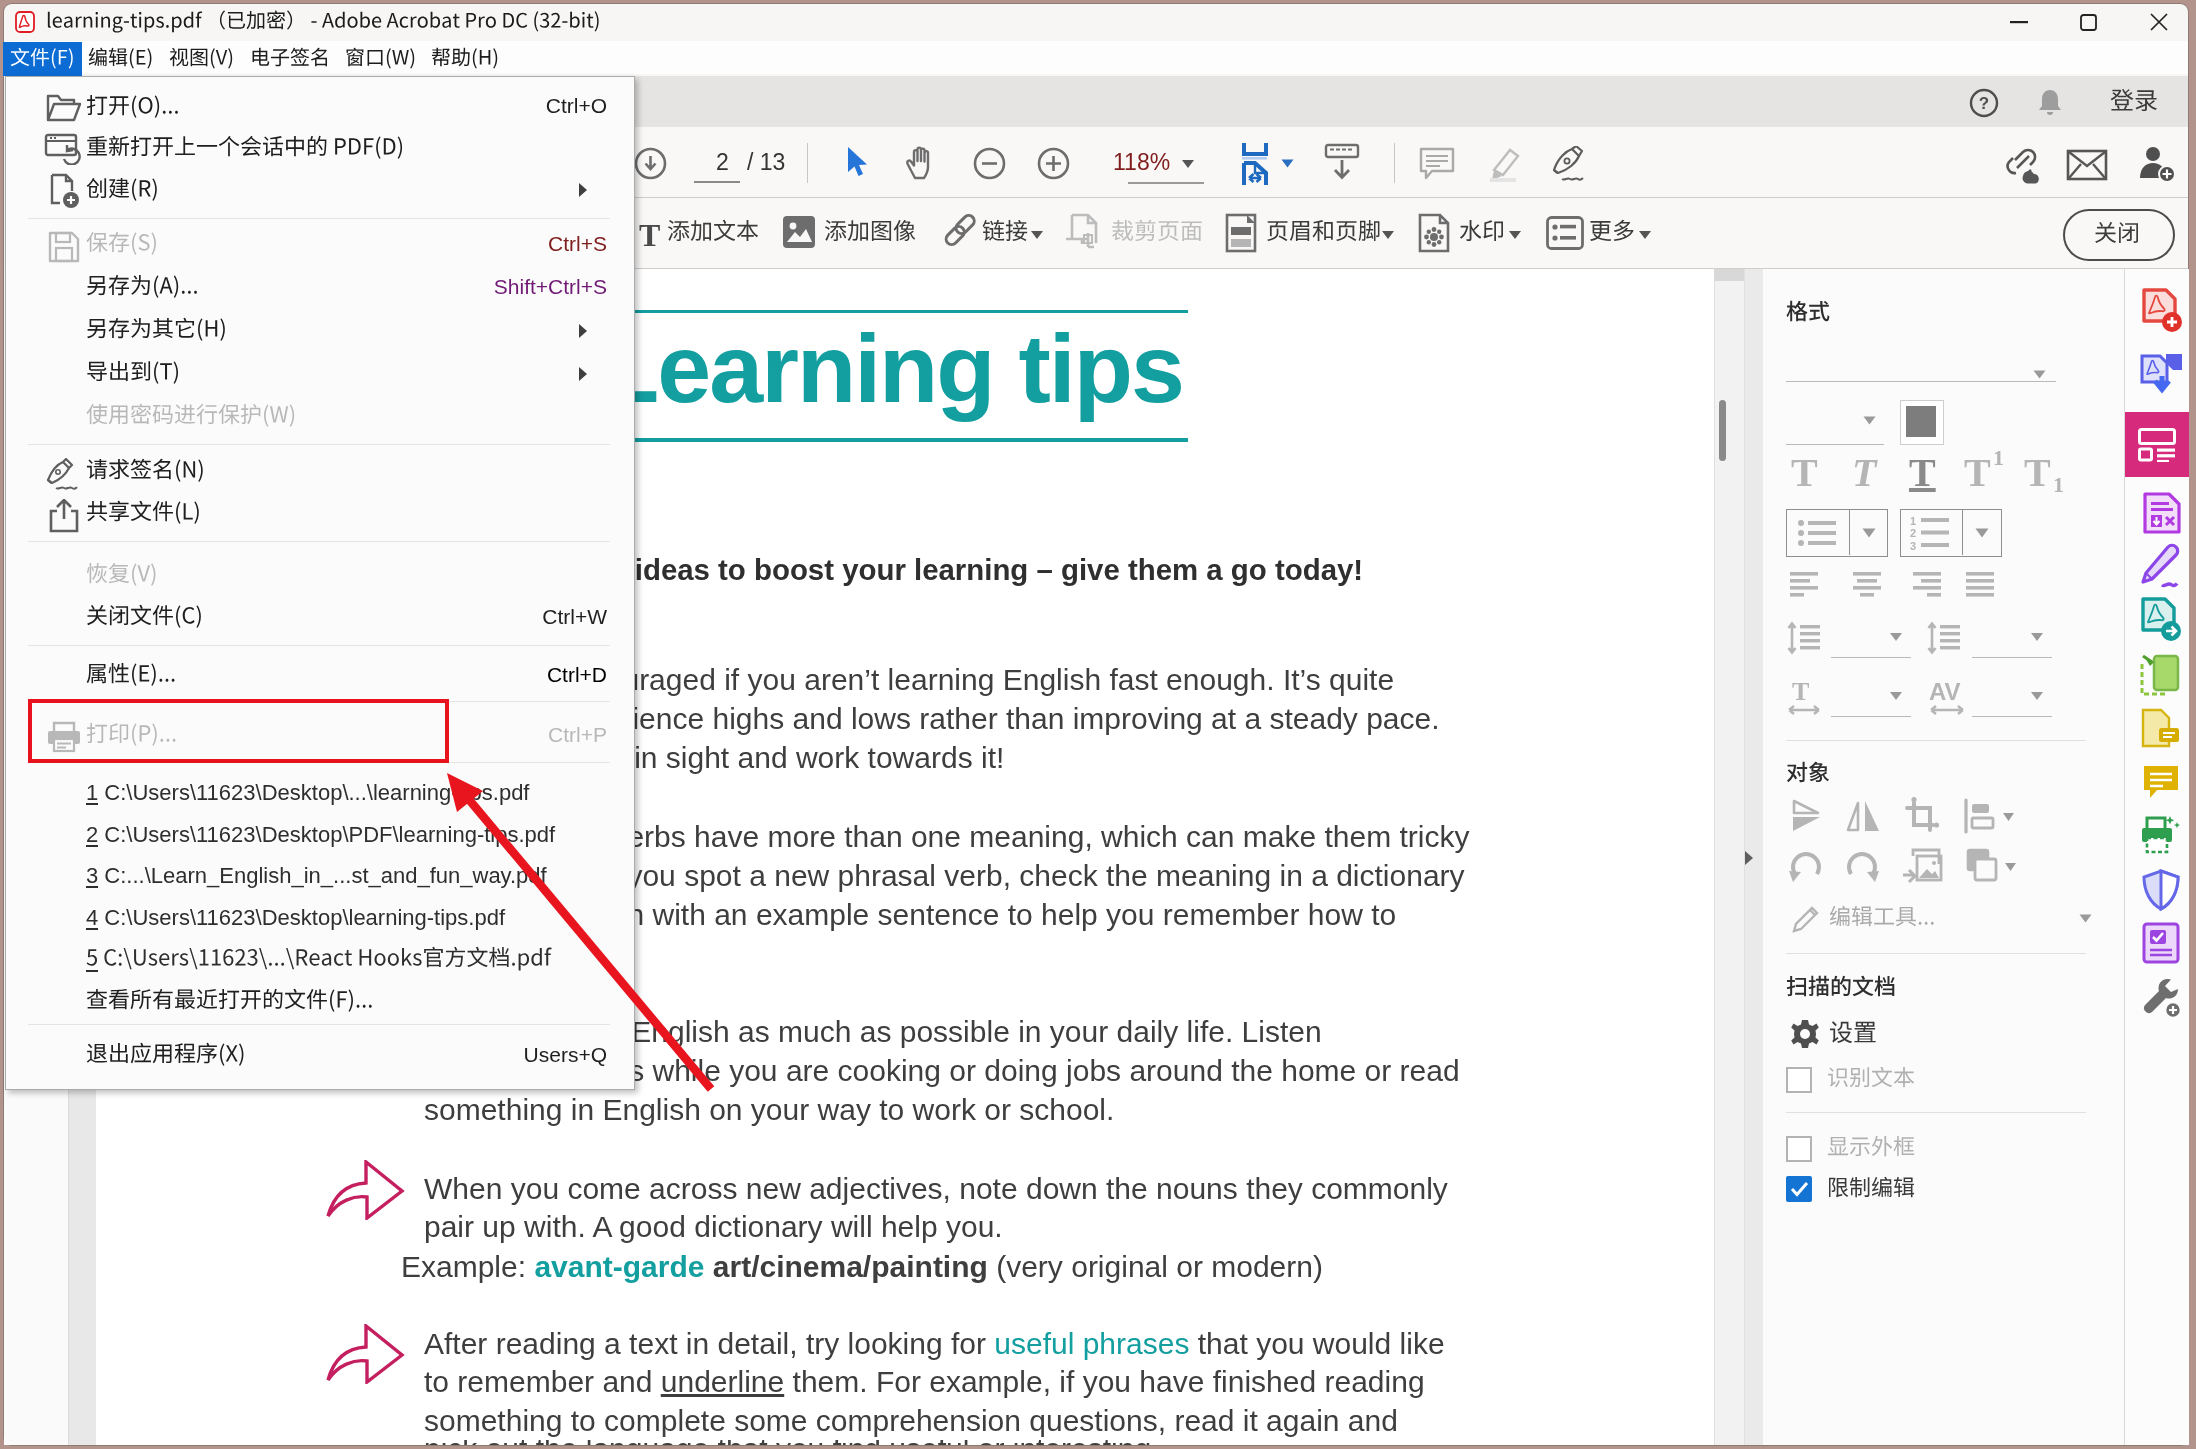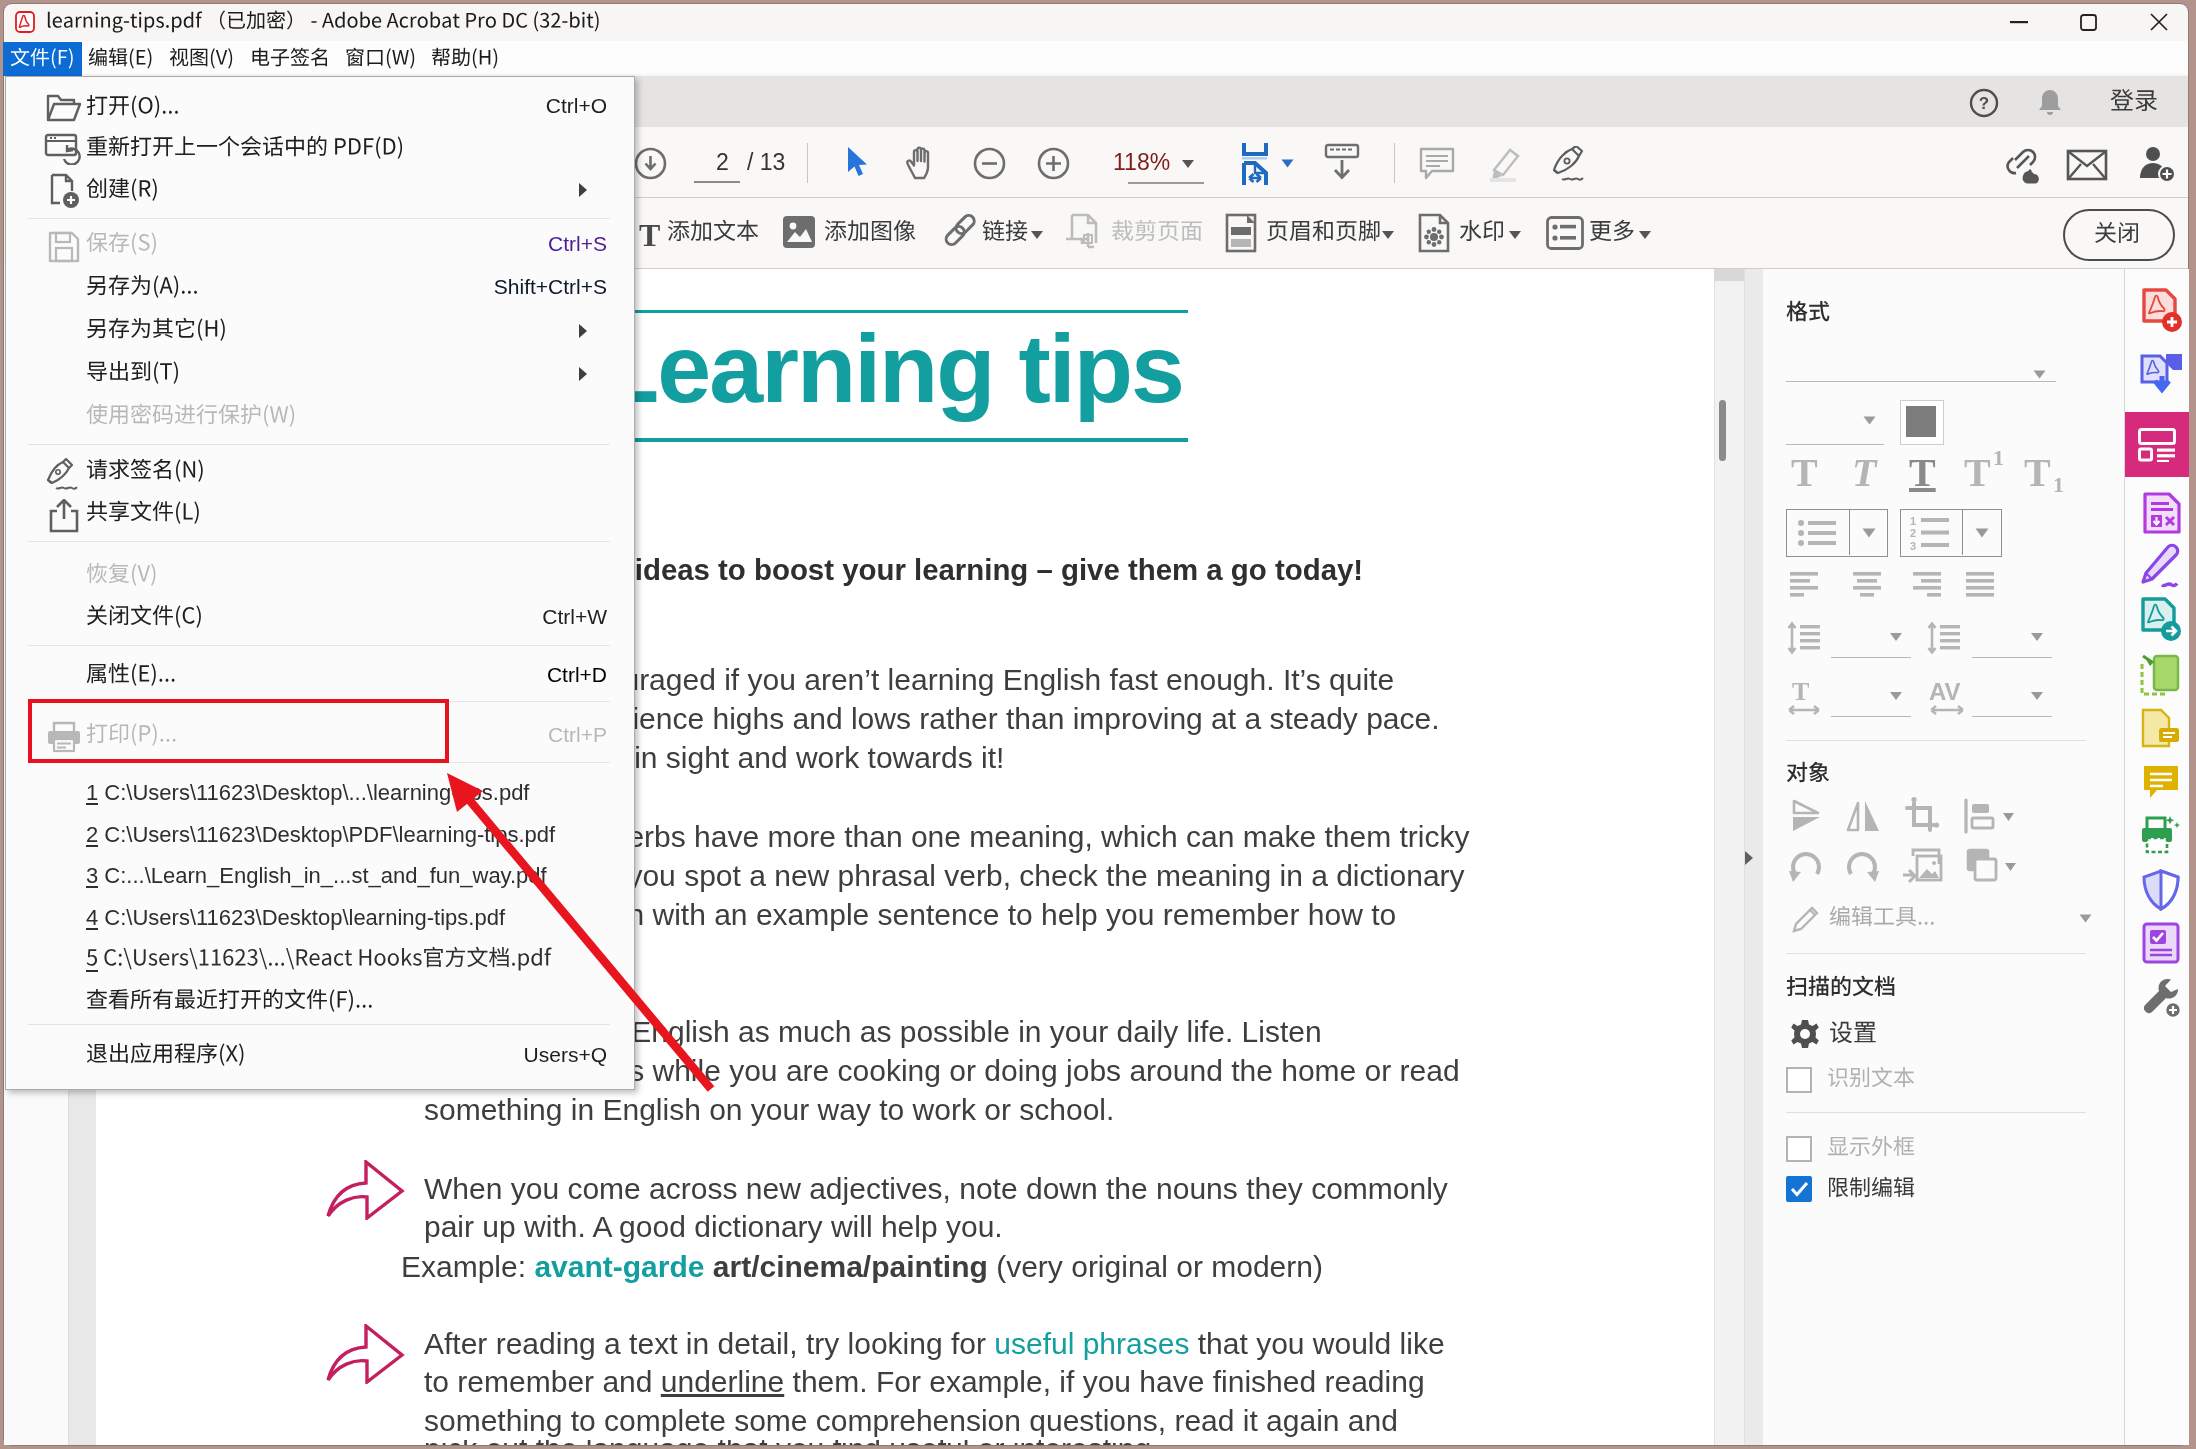--- a/index.html
+++ b/index.html
@@ -613,27 +613,27 @@
     <svg style="position:absolute;left:48px;top:231px" width="32" height="32" viewBox="0 0 32 32">
       <path d="M2 2 L24 2 L30 8 L30 30 L2 30 Z" fill="none" stroke="#b8b8b8" stroke-width="2.4" stroke-linejoin="round"></path>
       <rect x="8" y="2" width="14" height="9" fill="none" stroke="#b8b8b8" stroke-width="2.2"></rect>
       <rect x="8" y="17" width="16" height="13" fill="none" stroke="#b8b8b8" stroke-width="2.2"></rect>
     </svg>
     <div style="position:absolute;left:86.0px;top:231.0px;width:72.0px;height:33.0px;">
       <svg class="" style="position:absolute;left:0px;top:0px;width:72.0px;height:33.0px;overflow:visible;" viewBox="0 0 72.0 33.0">
         <path transform="translate(0 19.4) scale(0.022000)" fill="#b8b8b8" d="M452 -726L824 -726L824 -542L452 -542ZM380 -793L380 -474L598 -474L598 -350L306 -350L306 -281L554 -281C486 -175 380 -74 277 -23C294 -9 317 18 329 36C427 -21 528 -121 598 -232L598 80L673 80L673 -235C740 -125 836 -20 928 38C941 19 964 -7 981 -22C884 -74 782 -175 718 -281L954 -281L954 -350L673 -350L673 -474L899 -474L899 -793ZM277 -837C219 -686 123 -537 23 -441C36 -424 58 -384 65 -367C102 -404 138 -448 173 -496L173 77L245 77L245 -607C284 -673 319 -744 347 -815ZM1613 -349L1613 -266L1335 -266L1335 -196L1613 -196L1613 -10C1613 4 1610 8 1592 9C1574 10 1514 10 1448 8C1458 29 1468 58 1471 79C1557 79 1613 79 1647 68C1680 56 1689 35 1689 -9L1689 -196L1957 -196L1957 -266L1689 -266L1689 -324C1762 -370 1840 -432 1894 -492L1846 -529L1831 -525L1420 -525L1420 -456L1761 -456C1718 -416 1663 -375 1613 -349ZM1385 -840C1373 -797 1359 -753 1342 -709L1063 -709L1063 -637L1311 -637C1246 -499 1153 -370 1031 -284C1043 -267 1061 -235 1069 -216C1112 -247 1152 -282 1188 -320L1188 78L1264 78L1264 -411C1316 -481 1358 -557 1394 -637L1939 -637L1939 -709L1424 -709C1438 -746 1451 -784 1462 -821ZM2239 196L2295 171C2209 29 2168 -141 2168 -311C2168 -480 2209 -649 2295 -792L2239 -818C2147 -668 2092 -507 2092 -311C2092 -114 2147 47 2239 196ZM2642 13C2795 13 2891 -79 2891 -195C2891 -304 2825 -354 2740 -391L2636 -436C2579 -460 2514 -487 2514 -559C2514 -624 2568 -665 2651 -665C2719 -665 2773 -639 2818 -597L2866 -656C2815 -709 2738 -746 2651 -746C2518 -746 2420 -665 2420 -552C2420 -445 2501 -393 2569 -364L2674 -318C2744 -287 2797 -263 2797 -187C2797 -116 2740 -68 2643 -68C2567 -68 2493 -104 2441 -159L2386 -95C2449 -29 2538 13 2642 13ZM3033 196C3125 47 3180 -114 3180 -311C3180 -507 3125 -668 3033 -818L2976 -792C3062 -649 3105 -480 3105 -311C3105 -141 3062 29 2976 171Z"></path>
       </svg>
     </div>
-    <div style="position:absolute;right:1589.0px;top:231.0px;font:400 21px/26.2px 'Liberation Sans', sans-serif;color:#4c1d95;white-space:pre;text-align:center;">Ctrl+S</div>
+    <div style="position:absolute;right:1589.0px;top:231.0px;font:400 21px/26.2px 'Liberation Sans', sans-serif;color:#7f1d1d;white-space:pre;text-align:center;">Ctrl+S</div>
     <div style="position:absolute;left:86.0px;top:274.0px;width:112.6px;height:33.0px;">
       <svg class="" style="position:absolute;left:0px;top:0px;width:112.6px;height:33.0px;overflow:visible;" viewBox="0 0 112.6 33.0">
         <path transform="translate(0 19.4) scale(0.022000)" fill="#1f1f1f" d="M237 -722L765 -722L765 -504L237 -504ZM163 -793L163 -432L444 -432C441 -397 436 -363 430 -331L72 -331L72 -262L412 -262C370 -135 279 -38 50 14C66 30 85 61 93 80C350 17 449 -104 494 -262L800 -262C788 -93 775 -22 753 -2C743 8 732 9 711 9C688 9 625 8 561 3C575 23 585 54 587 76C649 80 711 80 742 78C777 76 799 69 820 48C851 15 866 -74 881 -296C882 -307 884 -331 884 -331L509 -331C515 -363 520 -397 523 -432L843 -432L843 -793ZM1613 -349L1613 -266L1335 -266L1335 -196L1613 -196L1613 -10C1613 4 1610 8 1592 9C1574 10 1514 10 1448 8C1458 29 1468 58 1471 79C1557 79 1613 79 1647 68C1680 56 1689 35 1689 -9L1689 -196L1957 -196L1957 -266L1689 -266L1689 -324C1762 -370 1840 -432 1894 -492L1846 -529L1831 -525L1420 -525L1420 -456L1761 -456C1718 -416 1663 -375 1613 -349ZM1385 -840C1373 -797 1359 -753 1342 -709L1063 -709L1063 -637L1311 -637C1246 -499 1153 -370 1031 -284C1043 -267 1061 -235 1069 -216C1112 -247 1152 -282 1188 -320L1188 78L1264 78L1264 -411C1316 -481 1358 -557 1394 -637L1939 -637L1939 -709L1424 -709C1438 -746 1451 -784 1462 -821ZM2162 -784C2202 -737 2247 -673 2267 -632L2335 -665C2314 -706 2267 -768 2226 -812ZM2499 -371C2550 -310 2609 -226 2635 -173L2701 -209C2674 -261 2613 -342 2561 -401ZM2411 -838L2411 -720C2411 -682 2410 -642 2407 -599L2082 -599L2082 -524L2399 -524C2374 -346 2295 -145 2055 11C2073 23 2101 49 2114 66C2370 -104 2452 -328 2476 -524L2821 -524C2807 -184 2791 -50 2761 -19C2750 -7 2739 -4 2717 -5C2693 -5 2630 -5 2562 -11C2577 11 2587 44 2588 67C2650 70 2713 72 2748 69C2785 65 2808 57 2831 28C2870 -18 2884 -159 2900 -560C2900 -572 2901 -599 2901 -599L2484 -599C2486 -641 2487 -682 2487 -719L2487 -838ZM3239 196L3295 171C3209 29 3168 -141 3168 -311C3168 -480 3209 -649 3295 -792L3239 -818C3147 -668 3092 -507 3092 -311C3092 -114 3147 47 3239 196ZM3342 0L3435 0L3506 -224L3774 -224L3844 0L3942 0L3693 -733L3590 -733ZM3529 -297L3565 -410C3591 -493 3615 -572 3638 -658L3642 -658C3666 -573 3689 -493 3716 -410L3751 -297ZM4045 196C4137 47 4192 -114 4192 -311C4192 -507 4137 -668 4045 -818L3988 -792C4074 -649 4117 -480 4117 -311C4117 -141 4074 29 3988 171ZM4423 13C4459 13 4489 -15 4489 -56C4489 -98 4459 -126 4423 -126C4386 -126 4357 -98 4357 -56C4357 -15 4386 13 4423 13ZM4701 13C4737 13 4767 -15 4767 -56C4767 -98 4737 -126 4701 -126C4664 -126 4635 -98 4635 -56C4635 -15 4664 13 4701 13ZM4979 13C5015 13 5045 -15 5045 -56C5045 -98 5015 -126 4979 -126C4942 -126 4913 -98 4913 -56C4913 -15 4942 13 4979 13Z"></path>
       </svg>
     </div>
-    <div style="position:absolute;right:1589.0px;top:274.0px;font:400 21px/26.2px 'Liberation Sans', sans-serif;color:#0f172a;white-space:pre;text-align:right;">Shift+Ctrl+S</div>
+    <div style="position:absolute;right:1589.0px;top:274.0px;font:400 21px/26.2px 'Liberation Sans', sans-serif;color:#701a75;white-space:pre;text-align:right;">Shift+Ctrl+S</div>
     <div style="position:absolute;left:86.0px;top:317.0px;width:140.9px;height:33.0px;">
       <svg class="" style="position:absolute;left:0px;top:0px;width:140.9px;height:33.0px;overflow:visible;" viewBox="0 0 140.9 33.0">
         <path transform="translate(0 19.4) scale(0.022000)" fill="#1f1f1f" d="M237 -722L765 -722L765 -504L237 -504ZM163 -793L163 -432L444 -432C441 -397 436 -363 430 -331L72 -331L72 -262L412 -262C370 -135 279 -38 50 14C66 30 85 61 93 80C350 17 449 -104 494 -262L800 -262C788 -93 775 -22 753 -2C743 8 732 9 711 9C688 9 625 8 561 3C575 23 585 54 587 76C649 80 711 80 742 78C777 76 799 69 820 48C851 15 866 -74 881 -296C882 -307 884 -331 884 -331L509 -331C515 -363 520 -397 523 -432L843 -432L843 -793ZM1613 -349L1613 -266L1335 -266L1335 -196L1613 -196L1613 -10C1613 4 1610 8 1592 9C1574 10 1514 10 1448 8C1458 29 1468 58 1471 79C1557 79 1613 79 1647 68C1680 56 1689 35 1689 -9L1689 -196L1957 -196L1957 -266L1689 -266L1689 -324C1762 -370 1840 -432 1894 -492L1846 -529L1831 -525L1420 -525L1420 -456L1761 -456C1718 -416 1663 -375 1613 -349ZM1385 -840C1373 -797 1359 -753 1342 -709L1063 -709L1063 -637L1311 -637C1246 -499 1153 -370 1031 -284C1043 -267 1061 -235 1069 -216C1112 -247 1152 -282 1188 -320L1188 78L1264 78L1264 -411C1316 -481 1358 -557 1394 -637L1939 -637L1939 -709L1424 -709C1438 -746 1451 -784 1462 -821ZM2162 -784C2202 -737 2247 -673 2267 -632L2335 -665C2314 -706 2267 -768 2226 -812ZM2499 -371C2550 -310 2609 -226 2635 -173L2701 -209C2674 -261 2613 -342 2561 -401ZM2411 -838L2411 -720C2411 -682 2410 -642 2407 -599L2082 -599L2082 -524L2399 -524C2374 -346 2295 -145 2055 11C2073 23 2101 49 2114 66C2370 -104 2452 -328 2476 -524L2821 -524C2807 -184 2791 -50 2761 -19C2750 -7 2739 -4 2717 -5C2693 -5 2630 -5 2562 -11C2577 11 2587 44 2588 67C2650 70 2713 72 2748 69C2785 65 2808 57 2831 28C2870 -18 2884 -159 2900 -560C2900 -572 2901 -599 2901 -599L2484 -599C2486 -641 2487 -682 2487 -719L2487 -838ZM3573 -65C3691 -21 3810 33 3880 76L3949 26C3871 -15 3743 -71 3625 -112ZM3361 -118C3291 -69 3153 -11 3045 21C3061 36 3083 62 3094 78C3202 43 3339 -15 3428 -71ZM3686 -839L3686 -723L3313 -723L3313 -839L3239 -839L3239 -723L3083 -723L3083 -653L3239 -653L3239 -205L3054 -205L3054 -135L3946 -135L3946 -205L3761 -205L3761 -653L3922 -653L3922 -723L3761 -723L3761 -839ZM3313 -205L3313 -315L3686 -315L3686 -205ZM3313 -653L3686 -653L3686 -553L3313 -553ZM3313 -488L3686 -488L3686 -379L3313 -379ZM4226 -534L4226 -80C4226 28 4268 56 4410 56C4441 56 4688 56 4722 56C4854 56 4882 11 4897 -145C4874 -150 4842 -163 4822 -176C4812 -44 4799 -18 4720 -18C4666 -18 4452 -18 4409 -18C4321 -18 4304 -29 4304 -81L4304 -237C4474 -282 4660 -340 4789 -402L4727 -461C4628 -406 4462 -349 4304 -306L4304 -534ZM4426 -826C4448 -788 4470 -740 4483 -704L4086 -704L4086 -497L4161 -497L4161 -632L4833 -632L4833 -497L4911 -497L4911 -704L4553 -704L4566 -708C4555 -745 4525 -804 4498 -847ZM5239 196L5295 171C5209 29 5168 -141 5168 -311C5168 -480 5209 -649 5295 -792L5239 -818C5147 -668 5092 -507 5092 -311C5092 -114 5147 47 5239 196ZM5439 0L5531 0L5531 -346L5873 -346L5873 0L5966 0L5966 -733L5873 -733L5873 -426L5531 -426L5531 -733L5439 -733ZM6165 196C6257 47 6312 -114 6312 -311C6312 -507 6257 -668 6165 -818L6108 -792C6194 -649 6237 -480 6237 -311C6237 -141 6194 29 6108 171Z"></path>
       </svg>
     </div>
     <svg style="position:absolute;left:578px;top:323px" width="10" height="16" viewBox="0 0 10 16">
       <path d="M1 1 L9 8 L1 15 Z" fill="#3f3f3f"></path>
     </svg>
     <div style="position:absolute;left:86.0px;top:360.0px;width:94.0px;height:33.0px;">
       <svg class="" style="position:absolute;left:0px;top:0px;width:94.0px;height:33.0px;overflow:visible;" viewBox="0 0 94.0 33.0">

